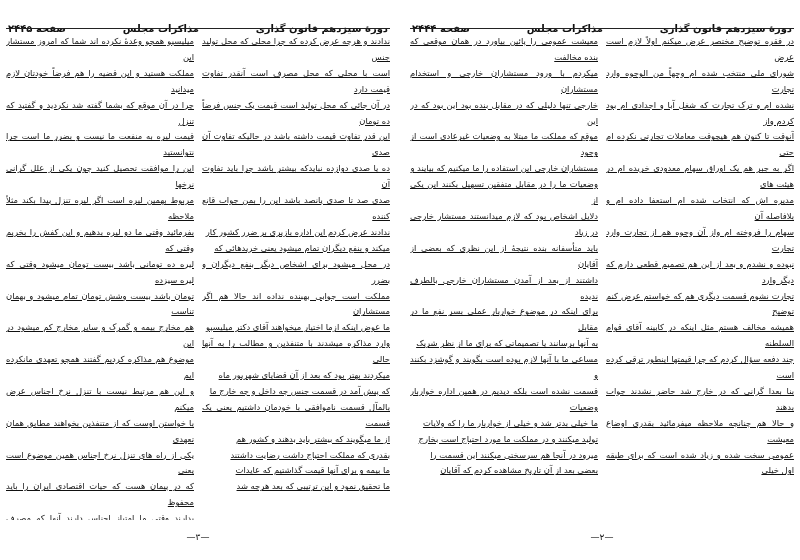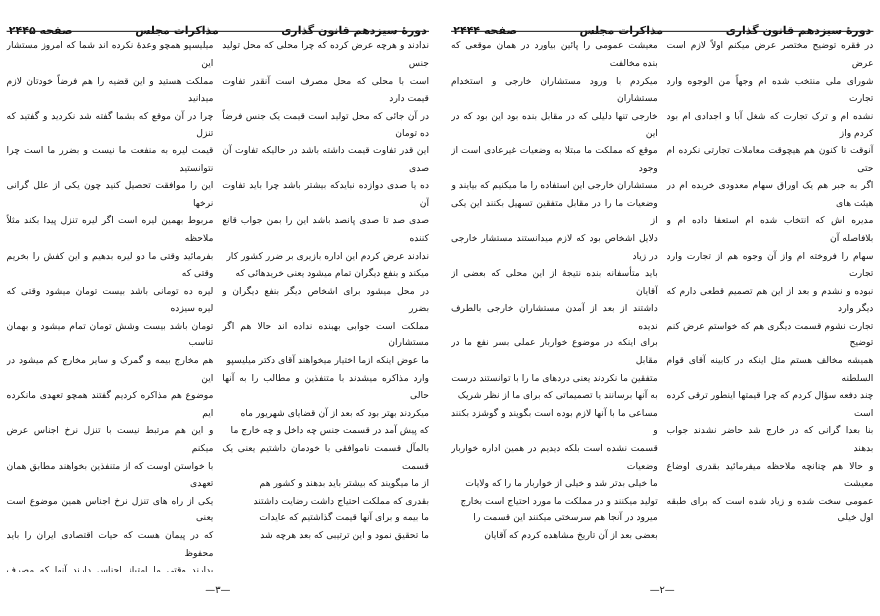--- a/index.html
+++ b/index.html
@@ -8,21 +8,21 @@
   .page { position:absolute; top:0; height:560px; width:396px; background:#fff; }
   .page.left { left:0; }
   .page.right { left:404px; }
   .hdr { position:absolute; top:12px; left:8px; right:8px; height:22px;
          direction:rtl; display:flex; justify-content:space-between; align-items:flex-end;
          font-size:10px; font-weight:bold; }
   .hdr-rule { position:absolute; top:28px; left:6px; right:6px; border-top:1.4px solid #222; }
   .cols { position:absolute; top:34px; left:6px; right:6px; bottom:40px;
           display:flex; flex-direction:row-reverse; gap:8px; }
   .col { flex:1; direction:rtl; text-align:justify; font-size:8.4px; line-height:15.9px;
-         overflow:hidden; }
+         overflow:hidden;text-decoration:underline; }
   .col p { margin:0; }
   .footer { position:absolute; bottom:18px; left:0; right:0; text-align:center;
             font-size:9px; letter-spacing:1px; }
 </style>
 </head>
 <body>
 
 <div class="page left">
   <div class="hdr">
     <span>دورهٔ سیزدهم قانون گذاری</span>
@@ -99,24 +99,23 @@
         <p>عمومی سخت شده و زیاد شده است که برای طبقه اول خیلی</p>
       </div>
     <div class="col" id="rp-c1">
         <p>معیشت عمومی را پائین بیاورد در همان موقعی که بنده مخالفت</p>
         <p>میکردم با ورود مستشاران خارجی و استخدام مستشاران</p>
         <p>خارجی تنها دلیلی که در مقابل بنده بود این بود که در این</p>
         <p>موقع که مملکت ما مبتلا به وضعیات غیرعادی است از وجود</p>
         <p>مستشاران خارجی این استفاده را ما میکنیم که بیایند و</p>
         <p>وضعیات ما را در مقابل متفقین تسهیل بکنند این یکی از</p>
         <p>دلایل اشخاص بود که لازم میدانستند مستشار خارجی در زیاد</p>
-        <p>باید متأسفانه بنده نتیجهٔ از این محلی که بعضی از آقایان</p>
+        <p>باید متأسفانه بنده نتیجهٔ از این نظری که بعضی از آقایان</p>
         <p>داشتند از بعد از آمدن مستشاران خارجی بالطرف ندیده</p>
         <p>برای اینکه در موضوع خواربار عملی بسر نفع ما در مقابل</p>
-        <p>متفقین ما نکردند یعنی دردهای ما را با توانستند درست</p>
         <p>به آنها برسانند یا تصمیماتی که برای ما از نظر شریک</p>
         <p>مساعی ما با آنها لازم بوده است بگویند و گوشزد بکنند و</p>
         <p>قسمت نشده است بلکه دیدیم در همین اداره خواربار وضعیات</p>
         <p>ما خیلی بدتر شد و خیلی از خواربار ما را که ولایات</p>
         <p>تولید میکنند و در مملکت ما مورد احتیاج است بخارج</p>
         <p>میرود در آنجا هم سرسختی میکنند این قسمت را</p>
         <p>بعضی بعد از آن تاریخ مشاهده کردم که آقایان</p>
       </div>
   </div>
   <div class="footer">—۲—</div>

